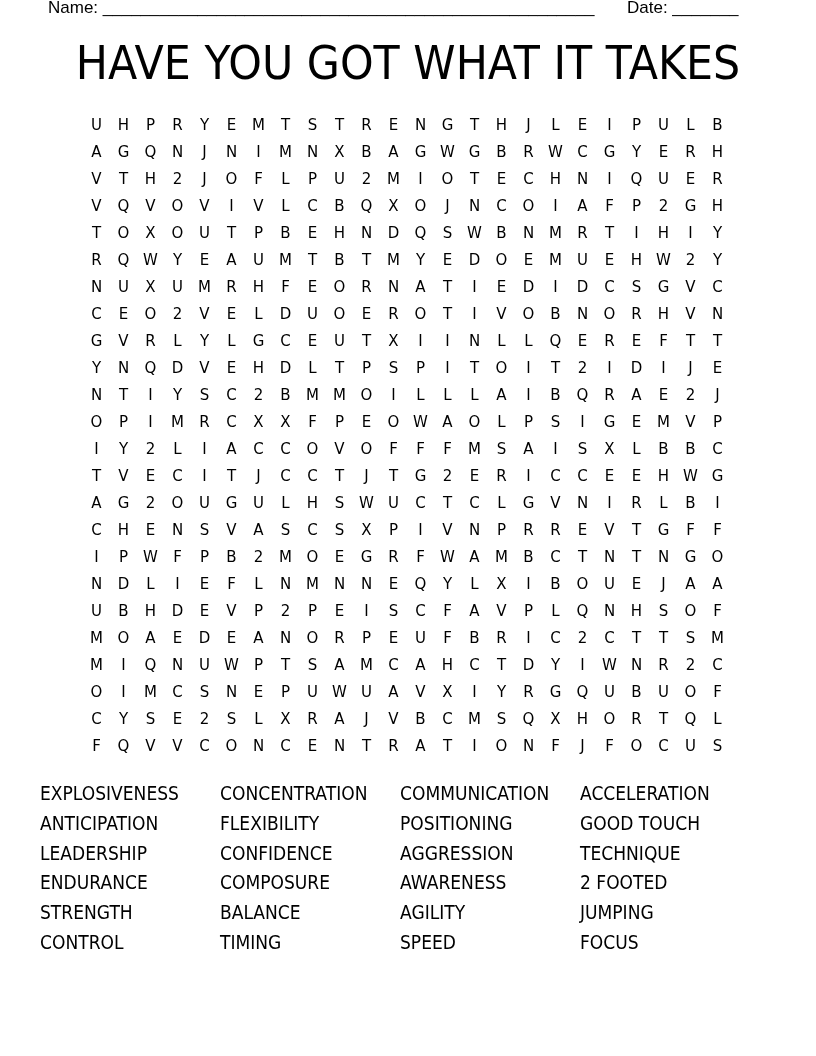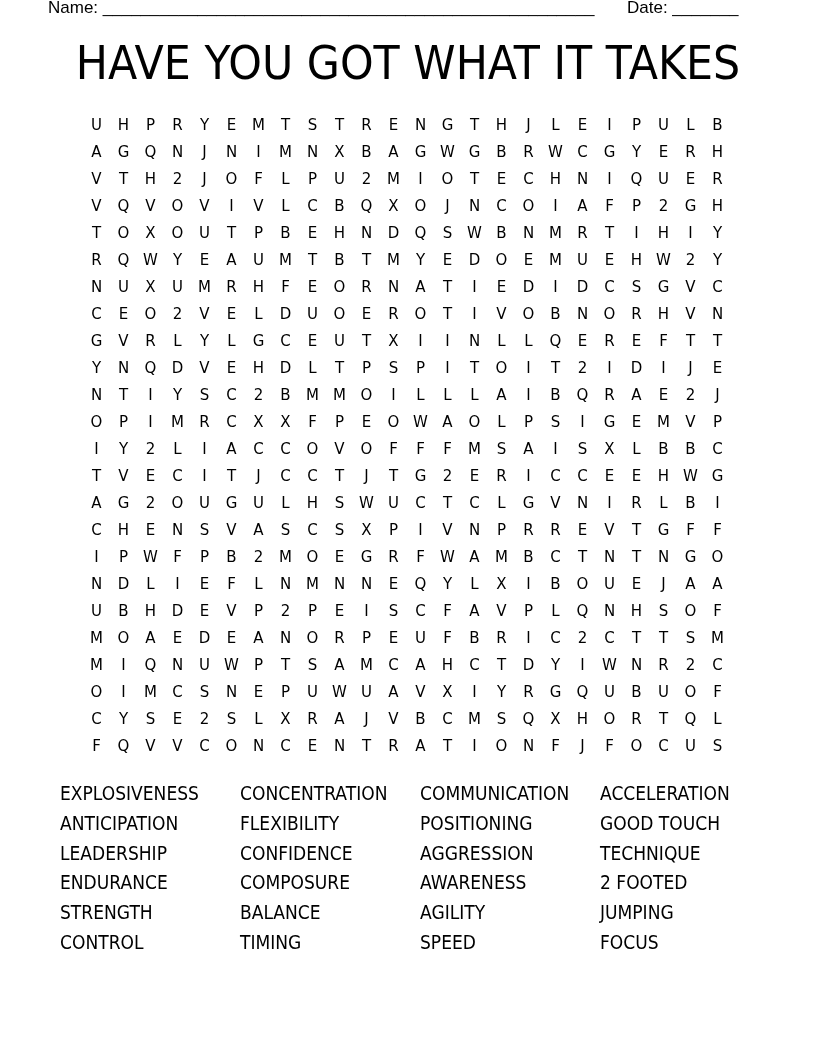--- a/index.html
+++ b/index.html
@@ -8,21 +8,21 @@
          font-family: "Liberation Sans", sans-serif; font-size: 17px; }
   .hdr .name { position: absolute; left: 0; top: 0; white-space: nowrap; }
   .hdr .date { position: absolute; left: 579px; top: 0; white-space: nowrap; }
   .title { position: absolute; top: 36px; left: 0; width: 816px; text-align: center;
            font-family: "DejaVu Sans", sans-serif; font-size: 46px; letter-spacing: 0px;
            transform: scaleX(0.93); transform-origin: center; }
   .grid { position: absolute; top: 114px; left: 83px; display: grid;
           grid-template-columns: repeat(24, 27px); grid-auto-rows: 27px; }
   .cell { font-family: "DejaVu Sans", sans-serif; font-size: 15px; text-align: center;
           line-height: 22px; }
-  .words { position: absolute; top: 780px; left: 60px; display: grid;
+  .words { position: absolute; top: 780px; left: 40px; display: grid;
            grid-template-columns: 180px 180px 180px 180px; grid-auto-rows: 29.8px; }
   .word { font-family: "DejaVu Sans", sans-serif; font-size: 19px; white-space: nowrap;
           transform: scaleX(0.9); transform-origin: left center; line-height: 26px; }
 </style>
 </head>
 <body>
 
 <div class="hdr">
   <span class="name">Name: ____________________________________________________</span>
   <span class="date">Date: _______</span>

